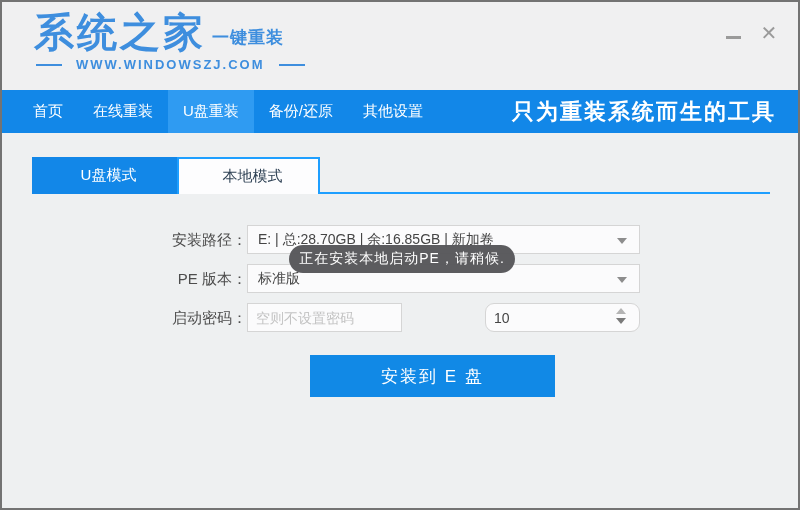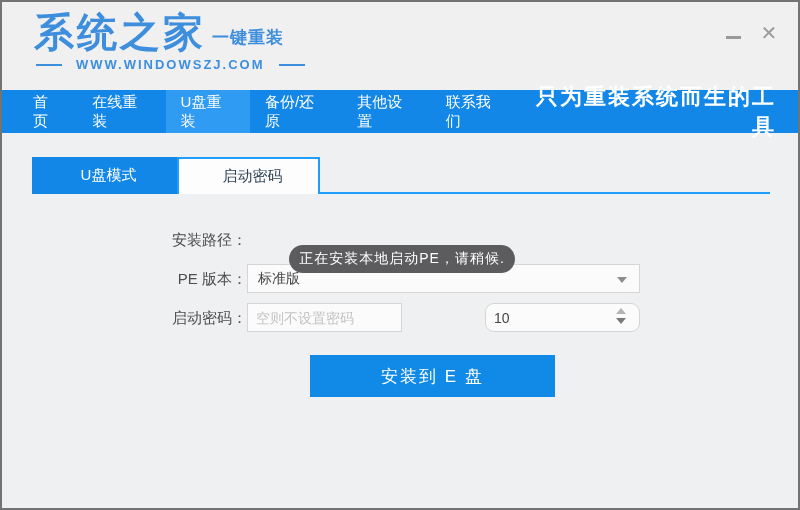--- a/index.html
+++ b/index.html
@@ -93,31 +93,34 @@
       </div>
     </div>
   </div>
 
   <div class="navbar">
     <div class="nav-item">首页</div>
     <div class="nav-item">在线重装</div>
     <div class="nav-item active">U盘重装</div>
     <div class="nav-item">备份/还原</div>
     <div class="nav-item">其他设置</div>
-    <div class="nav-item">联系我们</div>
     <div class="nav-slogan">只为重装系统而生的工具</div>
   </div>
 
   <div class="tabstrip">
     <div class="tab blue">U盘模式</div>
-    <div class="tab active">启动密码</div>
+    <div class="tab active">本地模式</div>
   </div>
   <div class="tab-underline"></div>
 
   <div class="form-label" style="left:100px; top:223px;">安装路径：</div>
+  <div class="combo" style="top:223px;">
+    <span>E: | 总:28.70GB | 余:16.85GB | 新加卷</span>
+    <span class="caret"></span>
+  </div>
 
   <div class="form-label" style="left:100px; top:262px;">PE 版本：</div>
   <div class="combo" style="top:262px;">
     <span>标准版</span>
     <span class="caret"></span>
   </div>
 
   <div class="form-label" style="left:100px; top:301px;">启动密码：</div>
   <input class="text-input" style="left: 245px; top: 301px; width: 155px;" type="text" placeholder="空则不设置密码">
 

